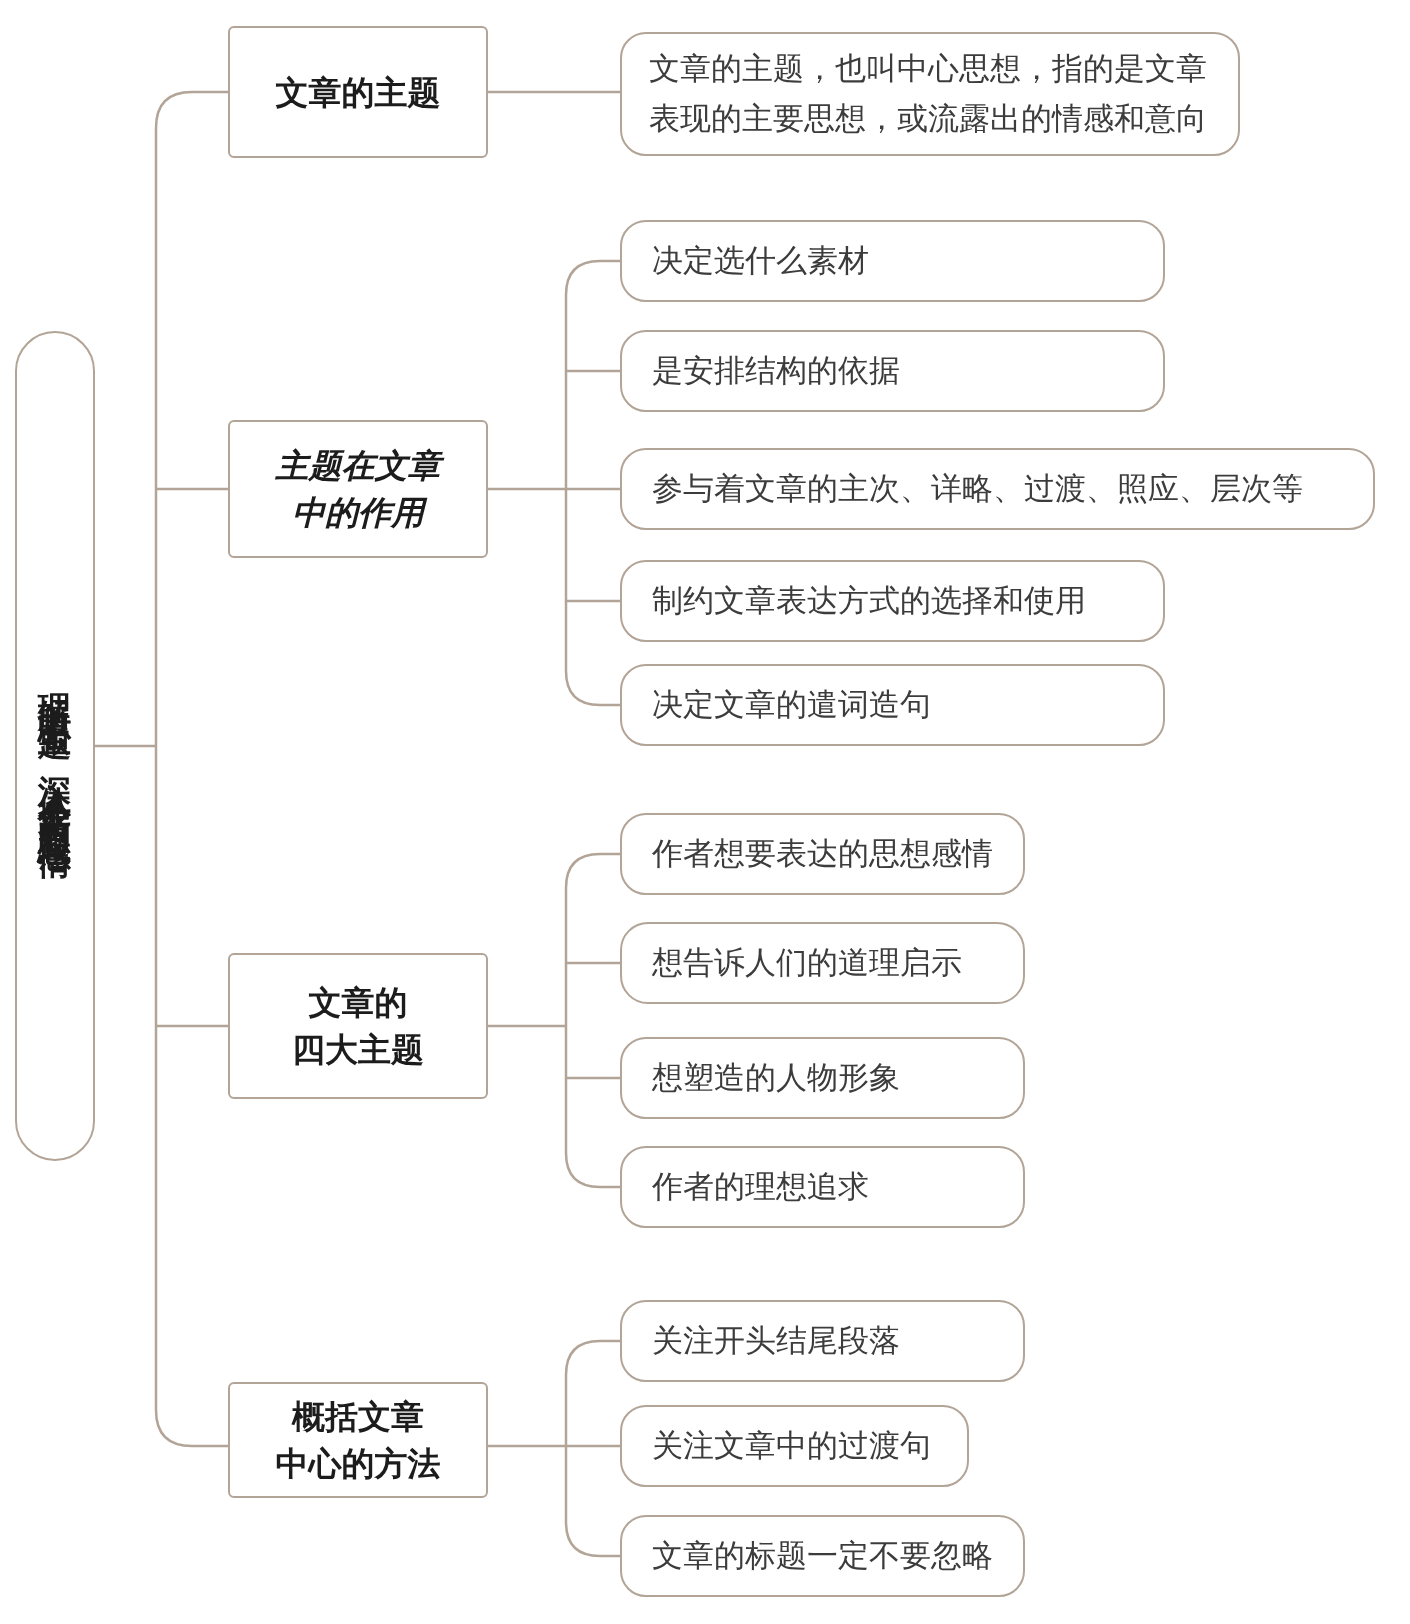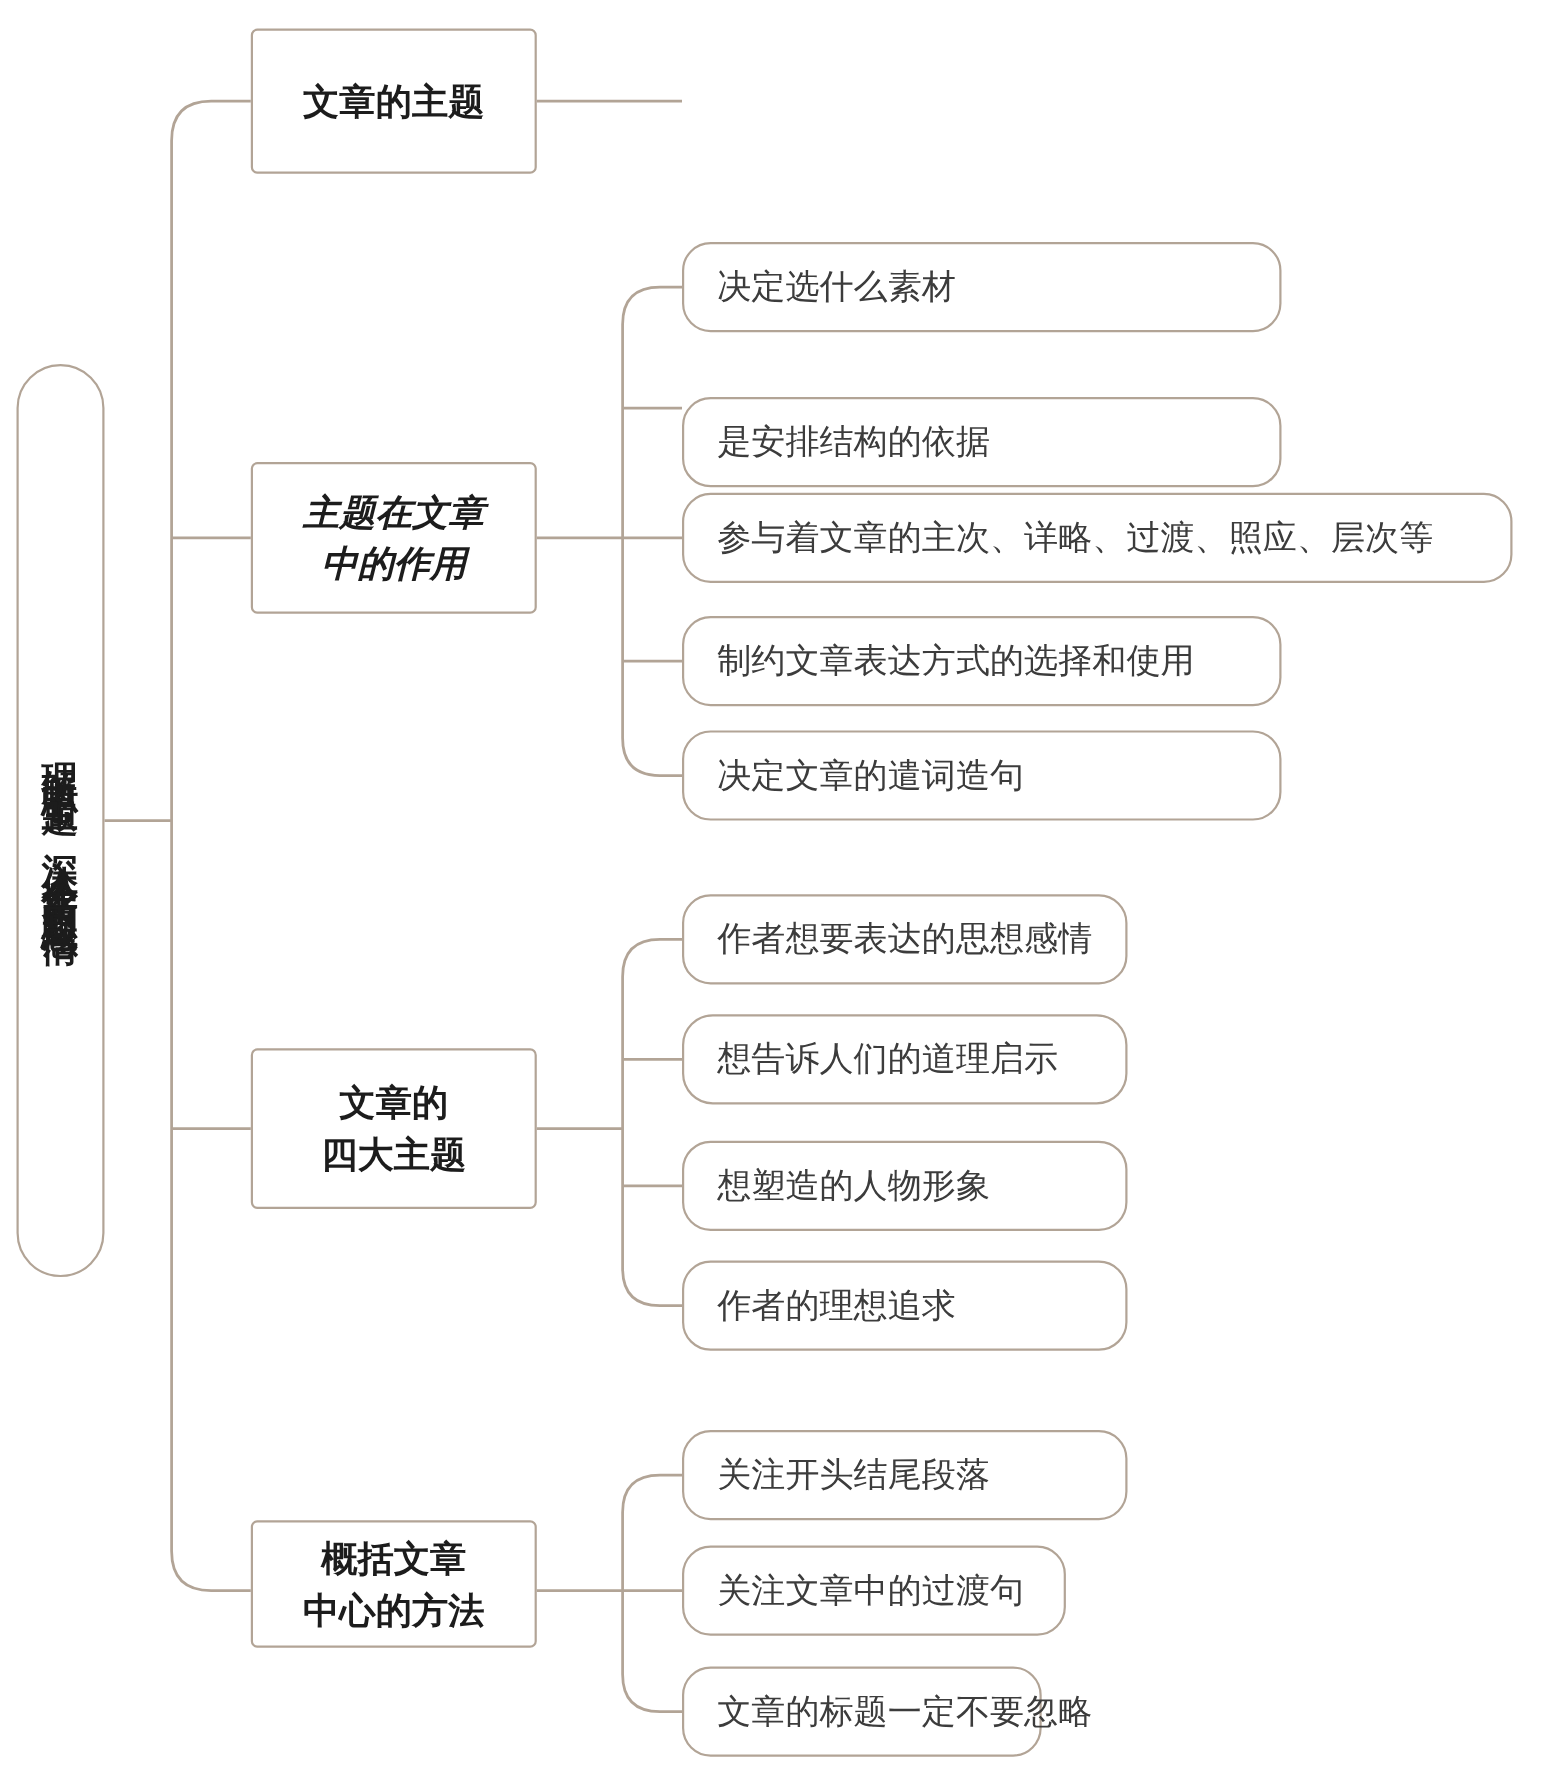--- a/index.html
+++ b/index.html
@@ -83,31 +83,31 @@
   .leaf-tall {
     height: 124px;
     flex-direction: column;
     align-items: flex-start;
     justify-content: center;
     padding-left: 27px;
   }
   .leaf-tall .ltext { line-height: 50px; }
   .l1-1 { top: 32px;   width: 620px; }
   .l2-1 { top: 220px;  width: 545px; }
-  .l2-2 { top: 330px;  width: 545px; margin-top: 31px; }
+  .l2-2 { top: 330px;  width: 545px; }
   .l2-3 { top: 448px;  width: 755px; }
   .l2-4 { top: 560px;  width: 545px; }
   .l2-5 { top: 664px;  width: 545px; }
   .l3-1 { top: 813px;  width: 405px; }
   .l3-2 { top: 922px;  width: 405px; border-radius: 28px; }
   .l3-3 { top: 1037px; width: 405px; text-align: right; }
   .l3-4 { top: 1146px; width: 405px; }
   .l4-1 { top: 1300px; width: 405px; }
   .l4-2 { top: 1405px; width: 349px; }
-  .l4-3 { top: 1515px; width: 327px; }
+  .l4-3 { top: 1515px; width: 405px; }
 </style>
 </head>
 <body>
 
 <div class="canvas">
 
   <svg class="connectors" viewBox="0 0 1410 1624" xmlns="http://www.w3.org/2000/svg" aria-hidden="true">
 
     <path d="M 95 746 H 156"></path>
 
@@ -144,20 +144,24 @@
   </div>
   <div class="node branch b3">
     <span class="bline">文章的</span>
     <span class="bline">四大主题</span>
   </div>
   <div class="node branch b4">
     <span class="bline">概括文章</span>
     <span class="bline">中心的方法</span>
   </div>
 
+  <div class="node leaf leaf-tall l1-1">
+    <span class="ltext">文章的主题，也叫中心思想，指的是文章</span>
+    <span class="ltext">表现的主要思想，或流露出的情感和意向</span>
+  </div>
 
   <div class="node leaf l2-1">
     <span class="ltext">决定选什么素材</span>
   </div>
   <div class="node leaf l2-2">
     <span class="ltext">是安排结构的依据</span>
   </div>
   <div class="node leaf l2-3">
     <span class="ltext">参与着文章的主次、详略、过渡、照应、层次等</span>
   </div>

